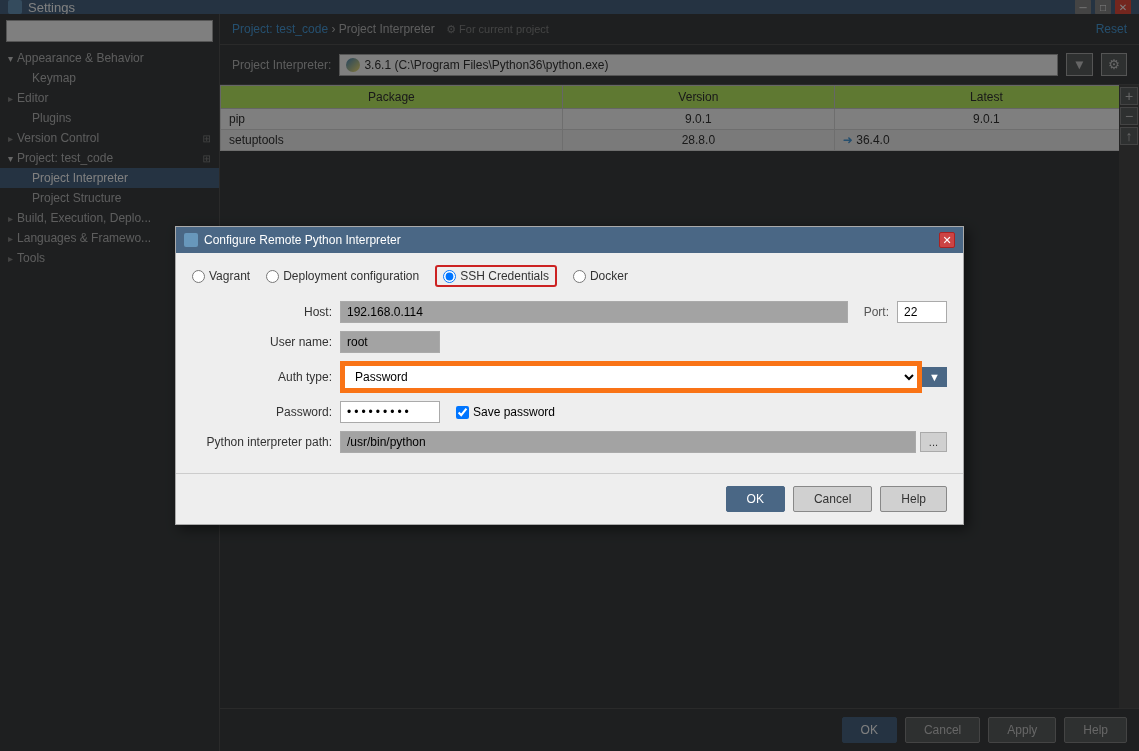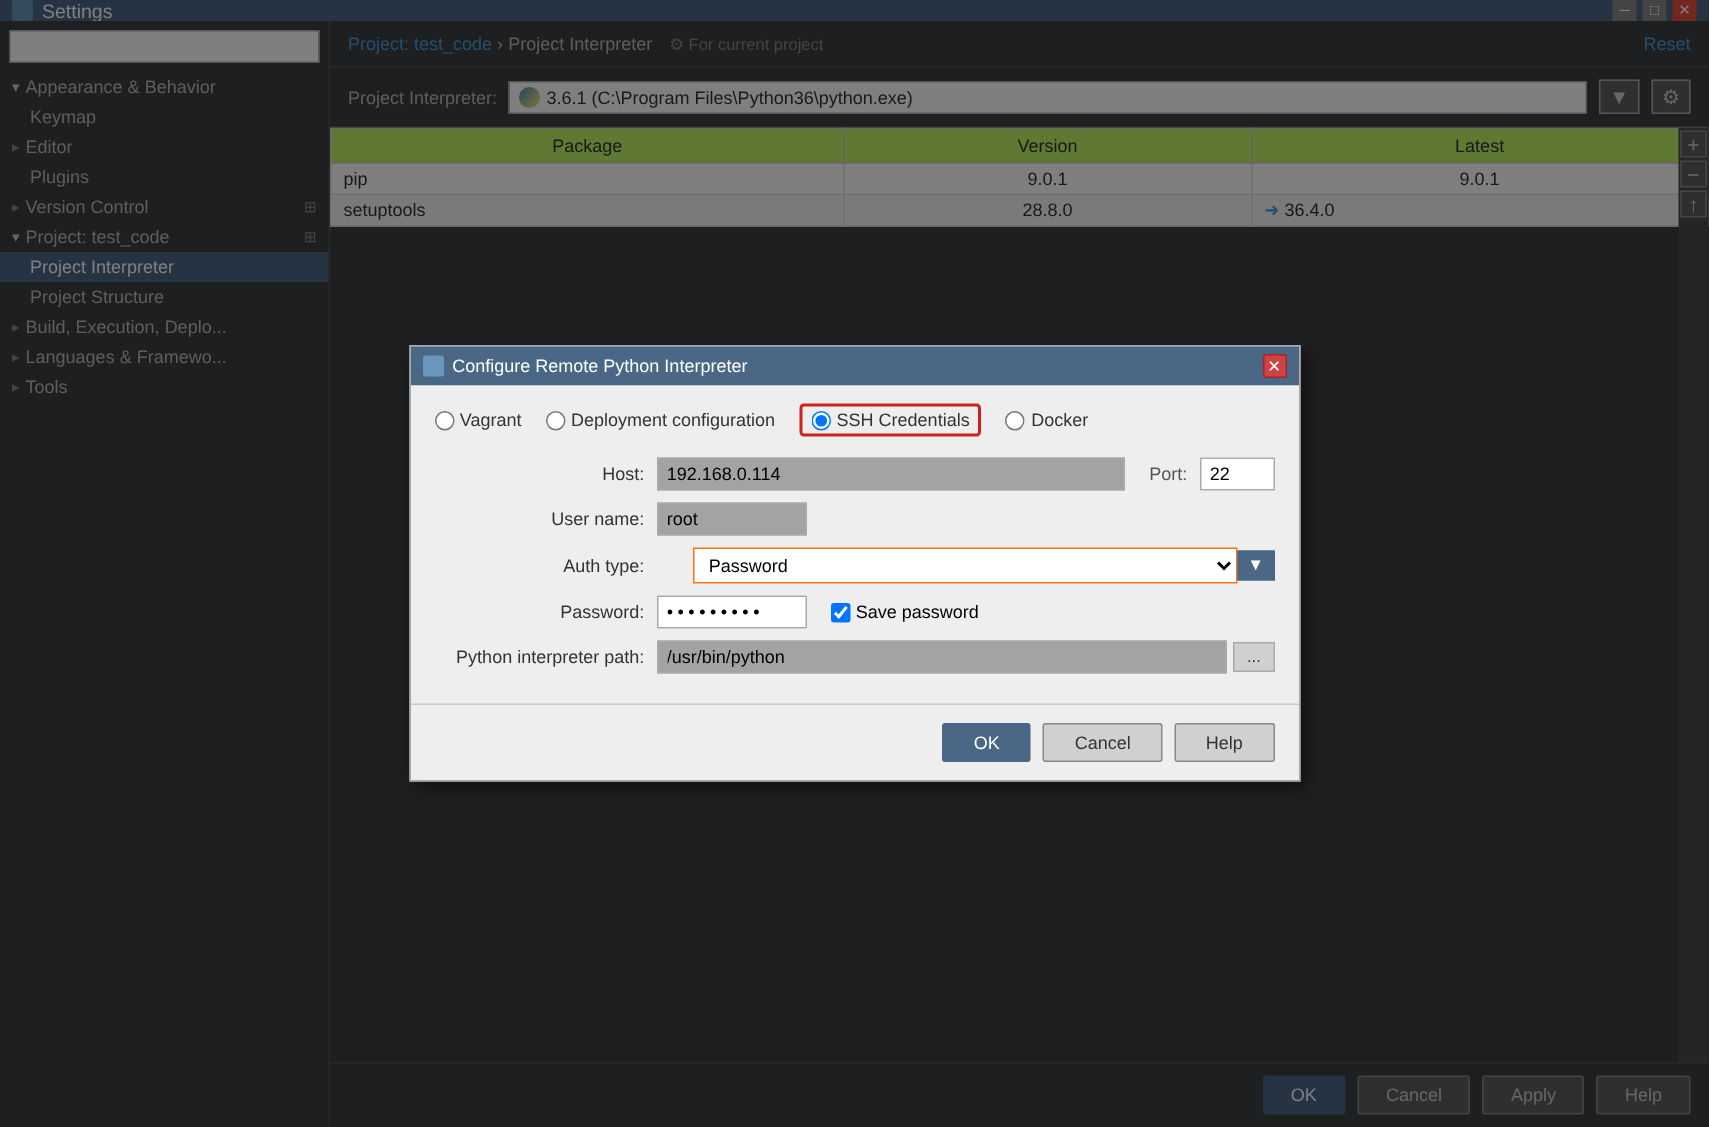--- a/index.html
+++ b/index.html
@@ -138,21 +138,21 @@
 
     .tree-item {
       padding: 3px 8px;
       cursor: pointer;
       display: flex;
       align-items: center;
       gap: 4px;
       font-size: 12px;
     }
     .tree-item.selected { background: #4a6785; color: #fff; }
-    .tree-item.indent1 { padding-left: 20px; }
+    .tree-item.indent1 { padding-left: 32px; }
 
     .tree-arrow { font-size: 10px; color: #888; }
     .tree-arrow.expanded { color: #ccc; }
 
     
     .settings-content {
       flex: 1;
       background: #3c3f41;
       display: flex;
       flex-direction: column;
@@ -308,21 +308,21 @@
       display: flex;
       align-items: center;
       justify-content: center;
       z-index: 100;
     }
 
     
     .remote-dialog {
       background: #e8e8e8;
       border: 1px solid #aaa;
-      width: 594px;
+      width: 789px;
       box-shadow: 4px 4px 12px rgba(0,0,0,0.5);
     }
 
     .dialog-title-bar {
       background: #4a6785;
       padding: 5px 8px;
       display: flex;
       align-items: center;
       justify-content: space-between;
       color: #fff;
@@ -413,24 +413,23 @@
     .form-select-container {
       display: flex;
       align-items: center;
       flex: 1;
       gap: 0;
     }
 
     .form-select {
       flex: 1;
       padding: 3px 6px;
-      border: 1px solid #f97316;
+      border: 5px solid #f97316;
       background: #fff;
       font-size: 12px;
-      margin-left: 24px;
     }
 
     .select-dropdown-btn {
       padding: 3px 6px;
       background: #4a6785;
       border: 1px solid #4a6785;
       cursor: pointer;
       color: #fff;
       font-size: 11px;
     }

